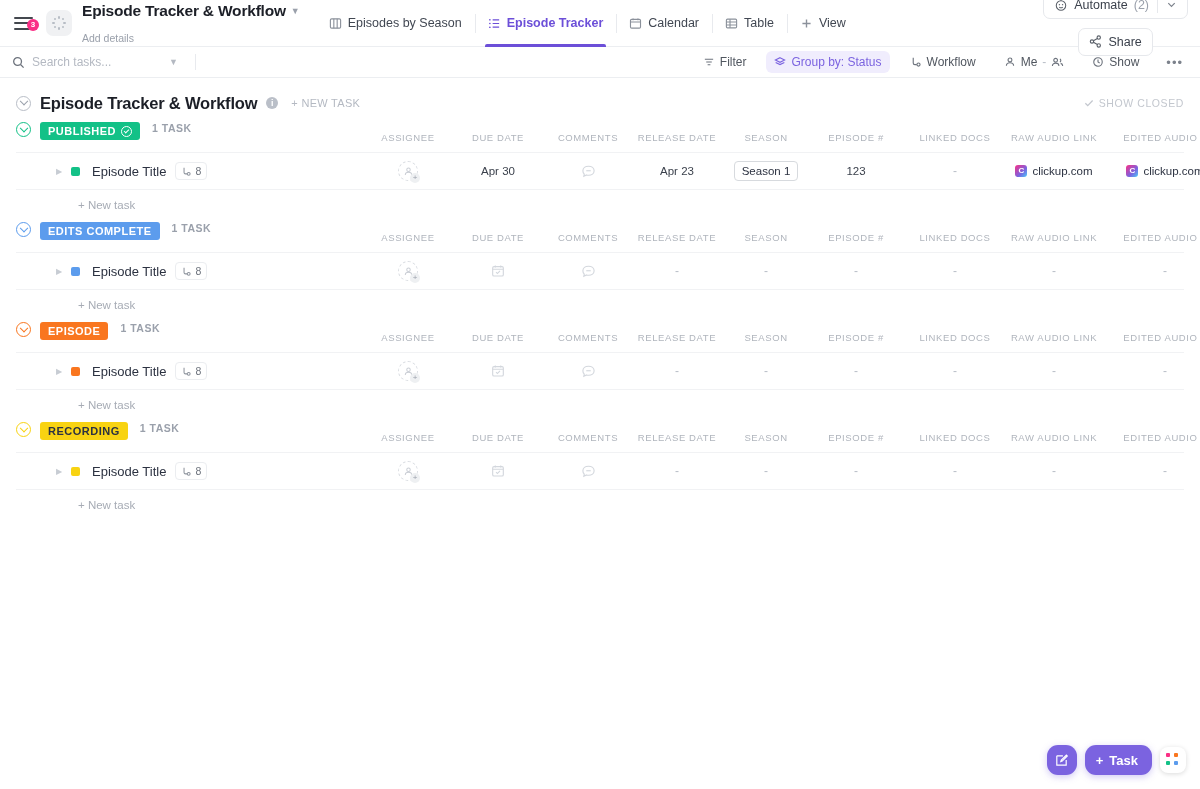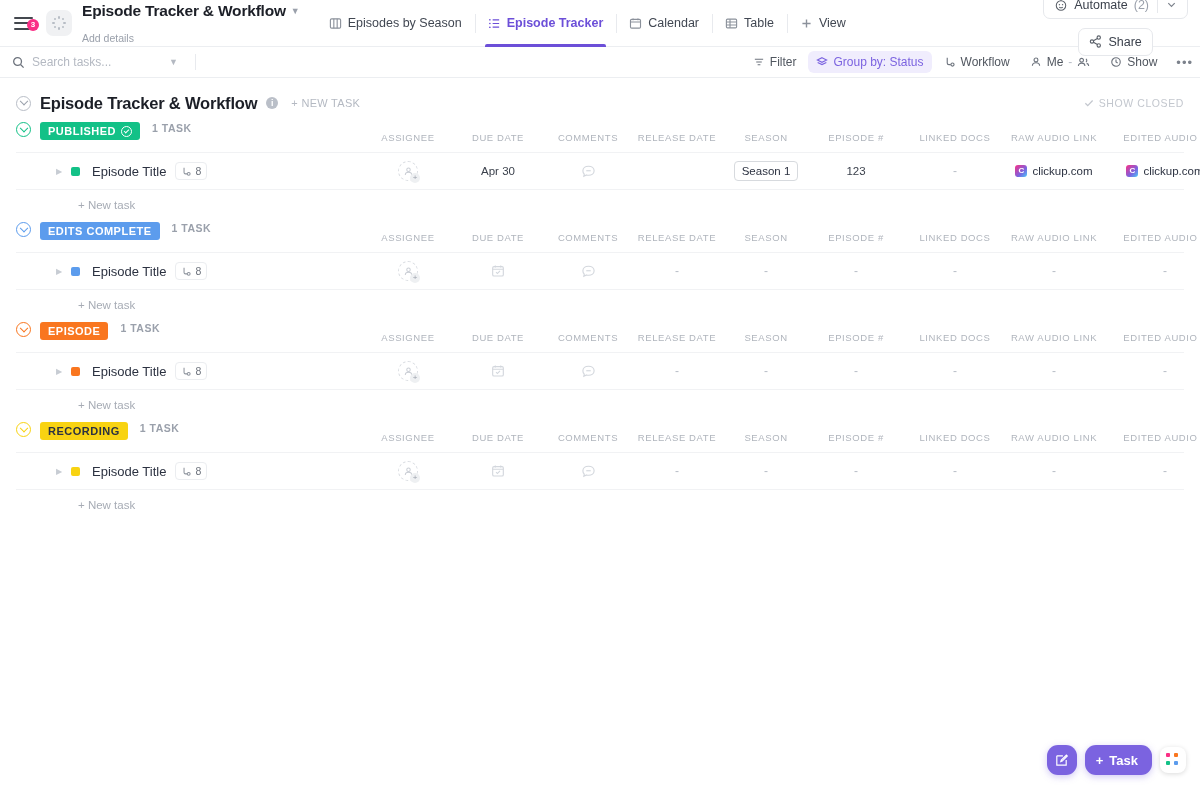--- a/index.html
+++ b/index.html
@@ -70,21 +70,21 @@
     height:31px; display:flex; align-items:center; border-bottom:1px solid #eceef1; background:#fff;
   }
   .search-box{ display:flex; align-items:center; gap:7px; padding-left:12px; width:200px; }
   .search-input{
     border:none; outline:none; font-size:12px; color:#2c3241; width:128px;
     font-family:"Liberation Sans", sans-serif; background:transparent;
   }
   .search-input::placeholder{ color:#b4b9c2; }
   .search-caret{ color:#b4b9c2; font-size:9px; margin-left:2px;}
   .tool-div{ width:1px; height:16px; background:#e8eaee; margin-left:10px;}
-  .toolbar-right{ margin-left:auto; display:flex; align-items:center; gap:4px; }
+  .toolbar-right{ margin-left:auto; display:flex; align-items:center; gap:12px; padding-right:10px;}
   .tool-item{
     display:flex; align-items:center; gap:5px; height:22px; padding:0 8px; border-radius:6px;
     font-size:12px; color:#50565f; cursor:pointer; white-space:nowrap;
   }
   .tool-item.highlight{ background:#f0edfd; color:#7b63e0; }
   .tool-dots{ letter-spacing:1px; font-size:13px; color:#7c828c; padding:0 7px; cursor:pointer;}
 
   
   .page-head{ display:flex; align-items:center; height:38px; padding:0 16px; margin-top:6px;}
   .collapse-circle{
@@ -427,20 +427,23 @@
             <span>Apr 30</span>
           </div>
           <div class="cell" style="left: 517px; width: 110px; height: 38px;">
             <span>
               <svg width="15" height="15" viewBox="0 0 16 16" fill="none" stroke="#d3d7dd" stroke-width="1.2">
                 <path d="M2 7.2C2 4.4 4.6 2.4 8 2.4s6 2 6 4.8-2.6 4.8-6 4.8c-.7 0-1.4-.1-2-.3L3 13l.5-2.2A4.7 4.7 0 012 7.2z"></path>
                 <path d="M5.6 7.2h4.8"></path>
               </svg>
             </span>
           </div>
+          <div class="cell" style="left: 606px; width: 110px; height: 38px;">
+            <span>Apr 23</span>
+          </div>
           <div class="cell" style="left: 695px; width: 110px; height: 38px;">
             <span class="season-chip">Season 1</span>
           </div>
           <div class="cell" style="left: 785px; width: 110px; height: 38px;">
             <span>123</span>
           </div>
           <div class="cell" style="left: 884px; width: 110px; height: 38px;">
             <span class="dash">-</span>
           </div>
           <div class="cell" style="left: 983px; width: 110px; height: 38px;">

